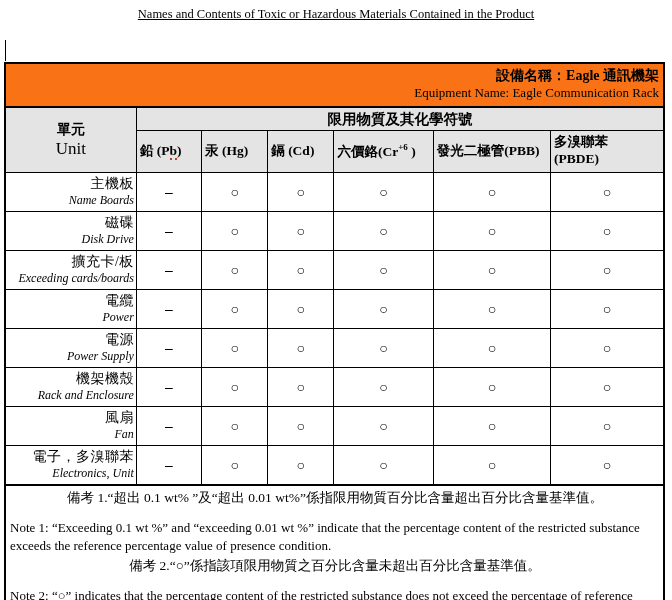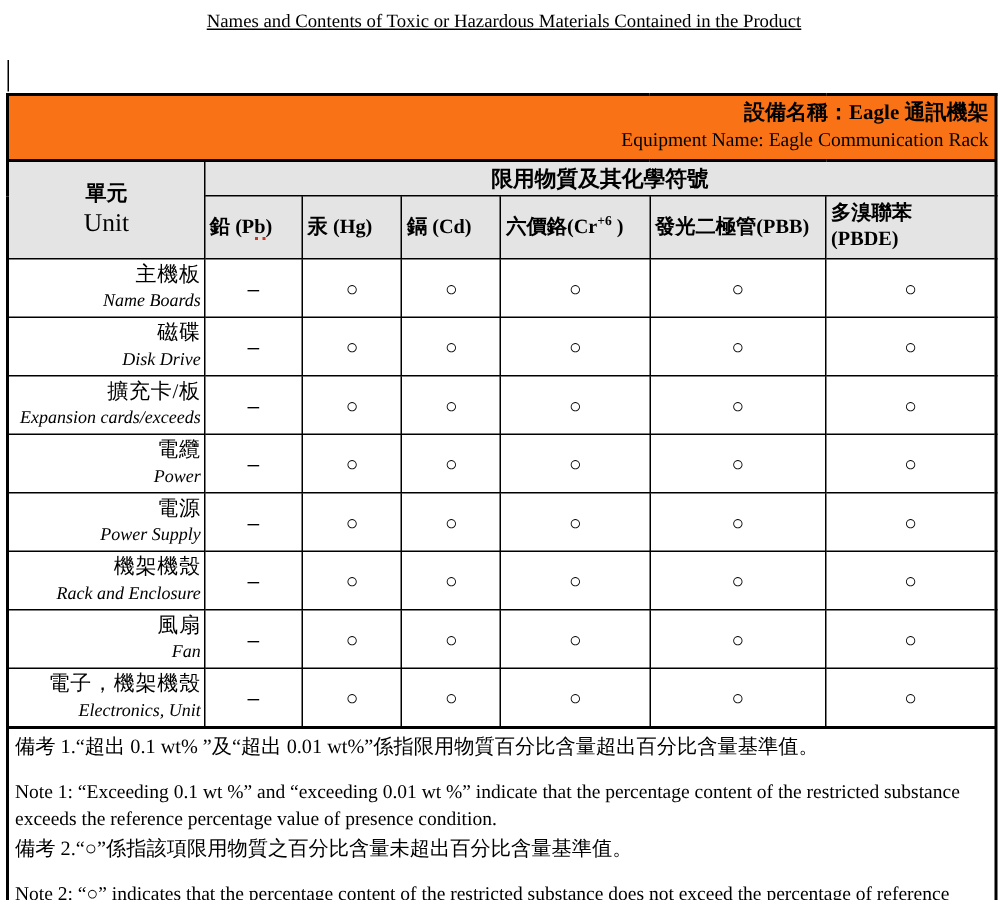--- a/index.html
+++ b/index.html
@@ -147,20 +147,21 @@
   }
 
   
   .notes-cell {
     padding: 2px 3px 3px 4px !important;
     border-top: 2px solid #000 !important;
   }
   .note-cn {
     font-size: 13.5px;
     line-height: 1.42;
+    text-align: center;
   }
   .note-en {
     font-size: 13px;
     line-height: 1.42;
     margin-top: 12px;
   }
 </style>
 </head>
 <body>
 
@@ -232,21 +233,21 @@
         <td class="mark">○</td>
         <td class="mark">○</td>
         <td class="mark">○</td>
         <td class="mark">○</td>
         <td class="mark">○</td>
       </tr>
 
       <tr class="drow">
         <td class="unit-cell">
           <div class="unit-cn">擴充卡/板</div>
-          <div class="unit-en">Expansion cards/exceeds</div>
+          <div class="unit-en">Exceeding cards/boards</div>
         </td>
         <td class="mark-dash">–</td>
         <td class="mark">○</td>
         <td class="mark">○</td>
         <td class="mark">○</td>
         <td class="mark">○</td>
         <td class="mark">○</td>
       </tr>
 
       <tr class="drow">
@@ -296,21 +297,21 @@
         <td class="mark-dash">–</td>
         <td class="mark">○</td>
         <td class="mark">○</td>
         <td class="mark">○</td>
         <td class="mark">○</td>
         <td class="mark">○</td>
       </tr>
 
       <tr class="drow">
         <td class="unit-cell">
-          <div class="unit-cn">電子，機架機殼</div>
+          <div class="unit-cn">電子，多溴聯苯</div>
           <div class="unit-en">Electronics, Unit</div>
         </td>
         <td class="mark-dash">–</td>
         <td class="mark">○</td>
         <td class="mark">○</td>
         <td class="mark">○</td>
         <td class="mark">○</td>
         <td class="mark">○</td>
       </tr>
 

